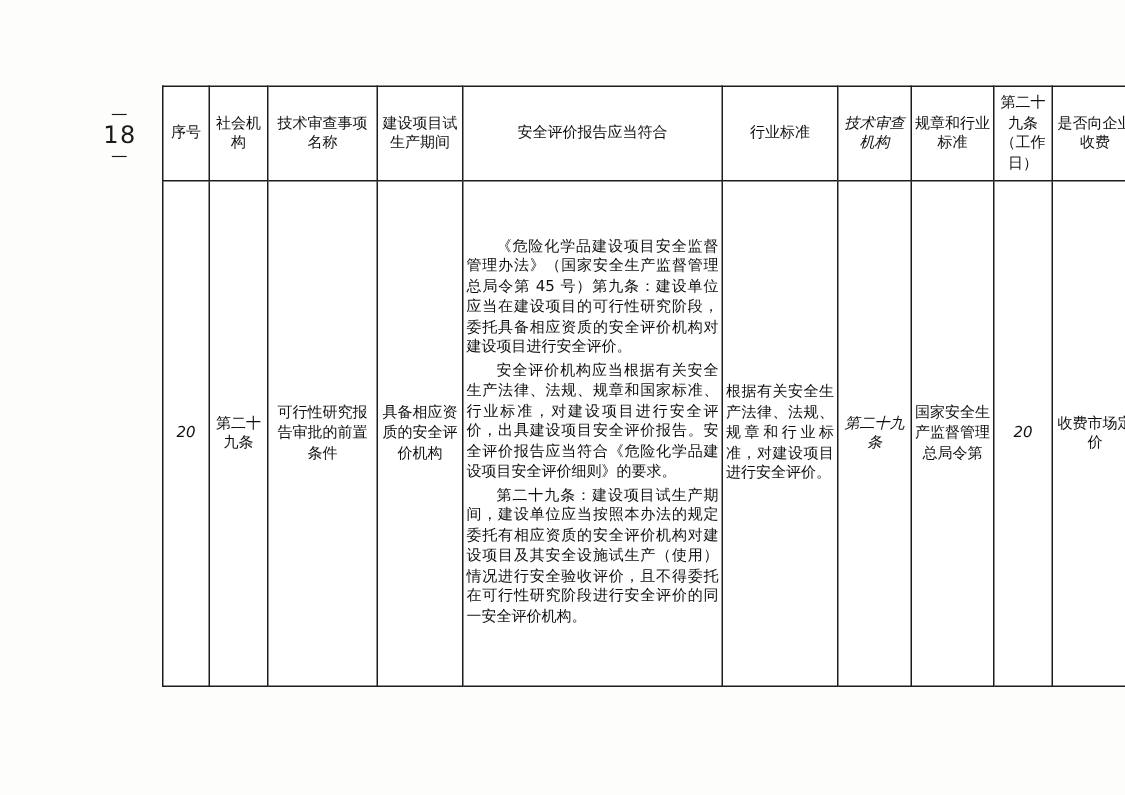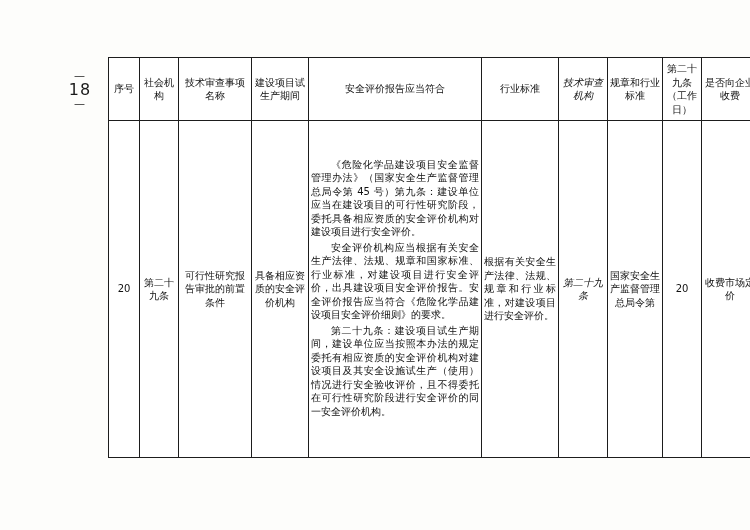--- a/index.html
+++ b/index.html
@@ -107,20 +107,21 @@
     vertical-align: middle;
   }
   .cell-content p {
     margin: 0;
     text-align: justify;
   }
   .cell-narrow {
     font-size: 10.5px;
     line-height: 1.5;
     padding: 4px 3px;
+    font-style: italic;
   }
 </style>
 </head>
 <body>
 
 <div class="page">
 
   <div class="page-number">
     <span class="dash">—</span>
     <span class="num">18</span>

